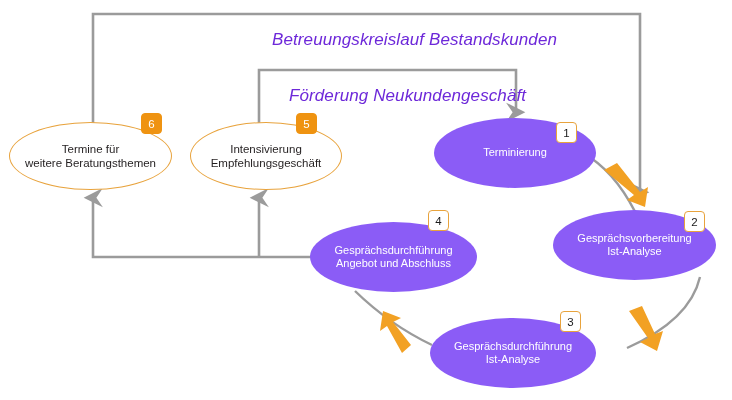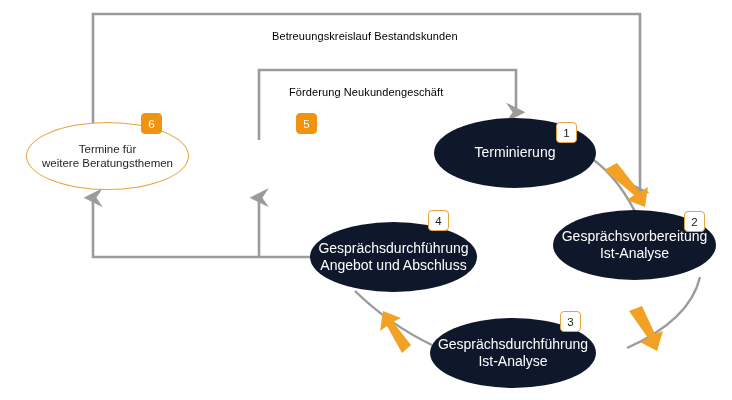--- a/index.html
+++ b/index.html
@@ -28,24 +28,24 @@
   .node {
     position: absolute;
     display: flex;
     align-items: center;
     justify-content: center;
     text-align: center;
     box-sizing: border-box;
     line-height: 1.22;
   }
   .node-gray {
-    background: #0f172a;
+    background: #8b5cf6;
     border-radius: 50%;
     color: #ffffff;
-    font-size: 14px;
+    font-size: 11px;
   }
   .node-white {
     background: #ffffff;
     border: 1.6px solid #e8a33d;
     border-radius: 50%;
     color: #231f20;
     font-size: 11.5px;
   }
   .node-label {
     padding: 0 8px;
@@ -68,22 +68,23 @@
     color: #1b1b1b;
     font-weight: normal;
   }
   .badge-solid {
     background: #ef9311;
     border: 1.6px solid #ef9311;
     color: #ffffff;
   }
   .cycle-label {
     position: absolute;
-    font-size: 11px;
-    color: #000000;
+    font-style: italic;
+    font-size: 17px;
+    color: #6d28d9;
     white-space: nowrap;
     letter-spacing: 0.1px;
   }
 </style>
 </head>
 <body>
 
 <div id="diagram-root">
 
   <svg id="diagram-svg" viewBox="0 0 732 400">
@@ -137,21 +138,25 @@
 Ist-Analyse</span>
   </div>
   <div class="badge badge-outline" style="left:560px; top:311px;">3</div>
 
   <div class="node node-gray" style="left:310px; top:222px; width:167px; height:70px;">
     <span class="node-label">Gesprächsdurchführung
 Angebot und Abschluss</span>
   </div>
   <div class="badge badge-outline" style="left:428px; top:210px;">4</div>
 
+  <div class="node node-white" style="left:190px; top:122px; width:152px; height:68px;">
+    <span class="node-label">Intensivierung
+Empfehlungsgeschäft</span>
+  </div>
   <div class="badge badge-solid" style="left:296px; top:113px;">5</div>
 
-  <div class="node node-white" style="left:26px; top:122px; width:163px; height:68px;">
+  <div class="node node-white" style="left:9px; top:122px; width:163px; height:68px;">
     <span class="node-label">Termine für
 weitere Beratungsthemen</span>
   </div>
   <div class="badge badge-solid" style="left:141px; top:113px;">6</div>
 
 </div>
 
 </body></html>

